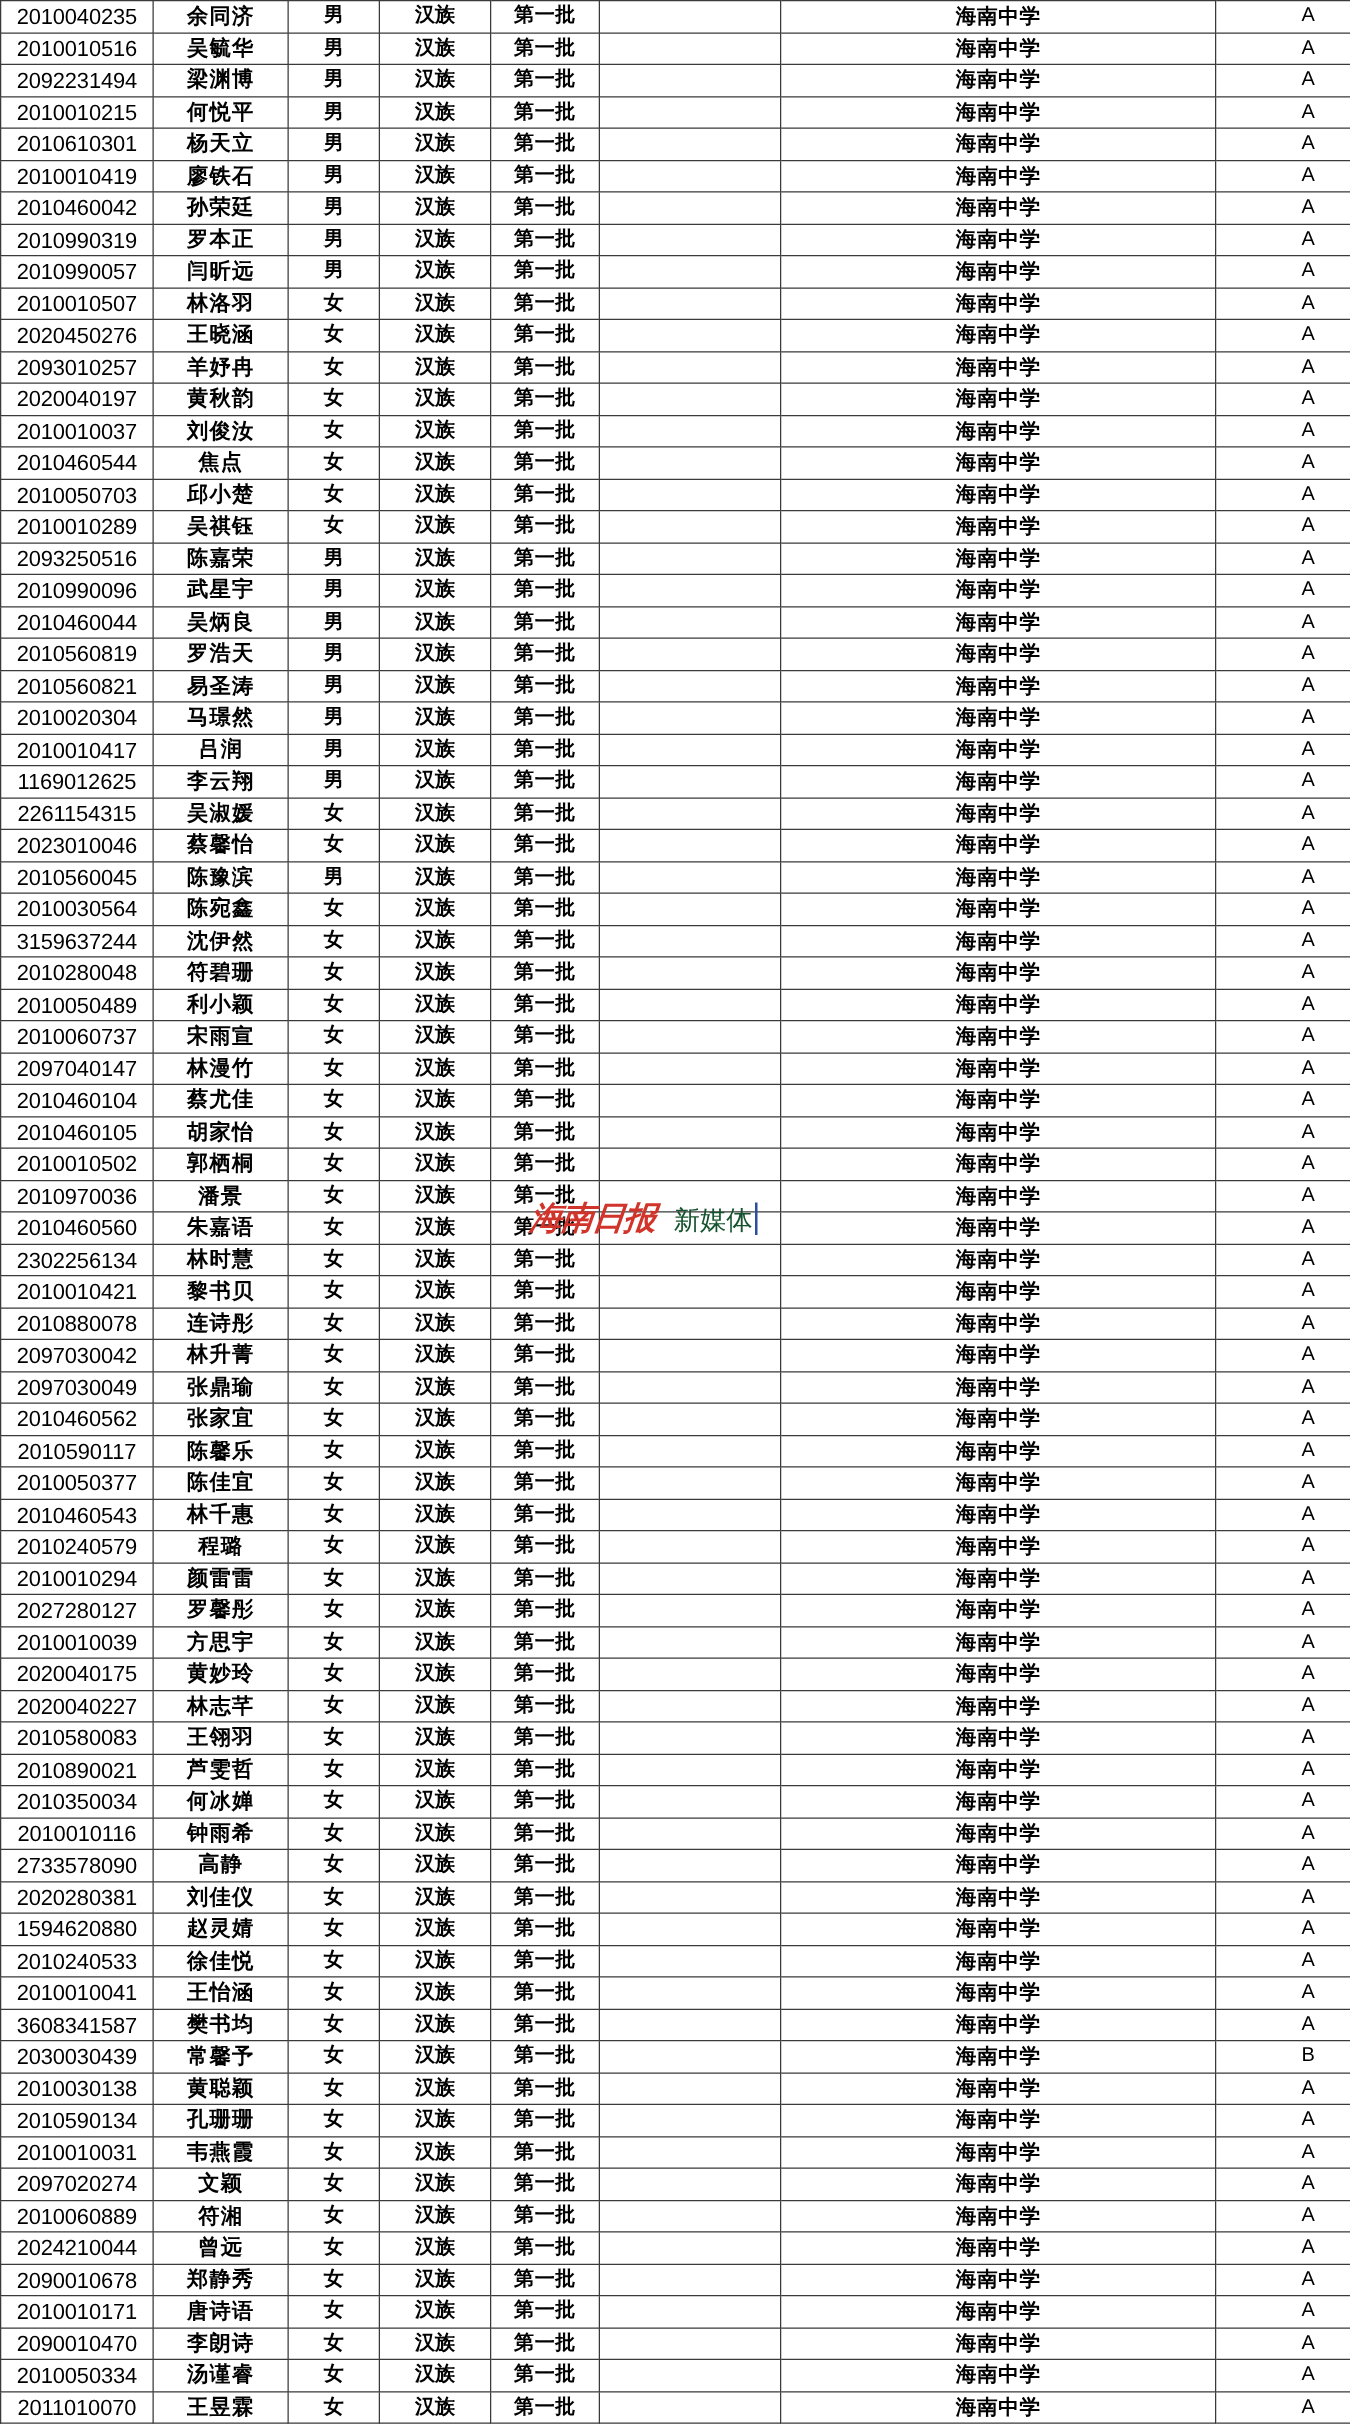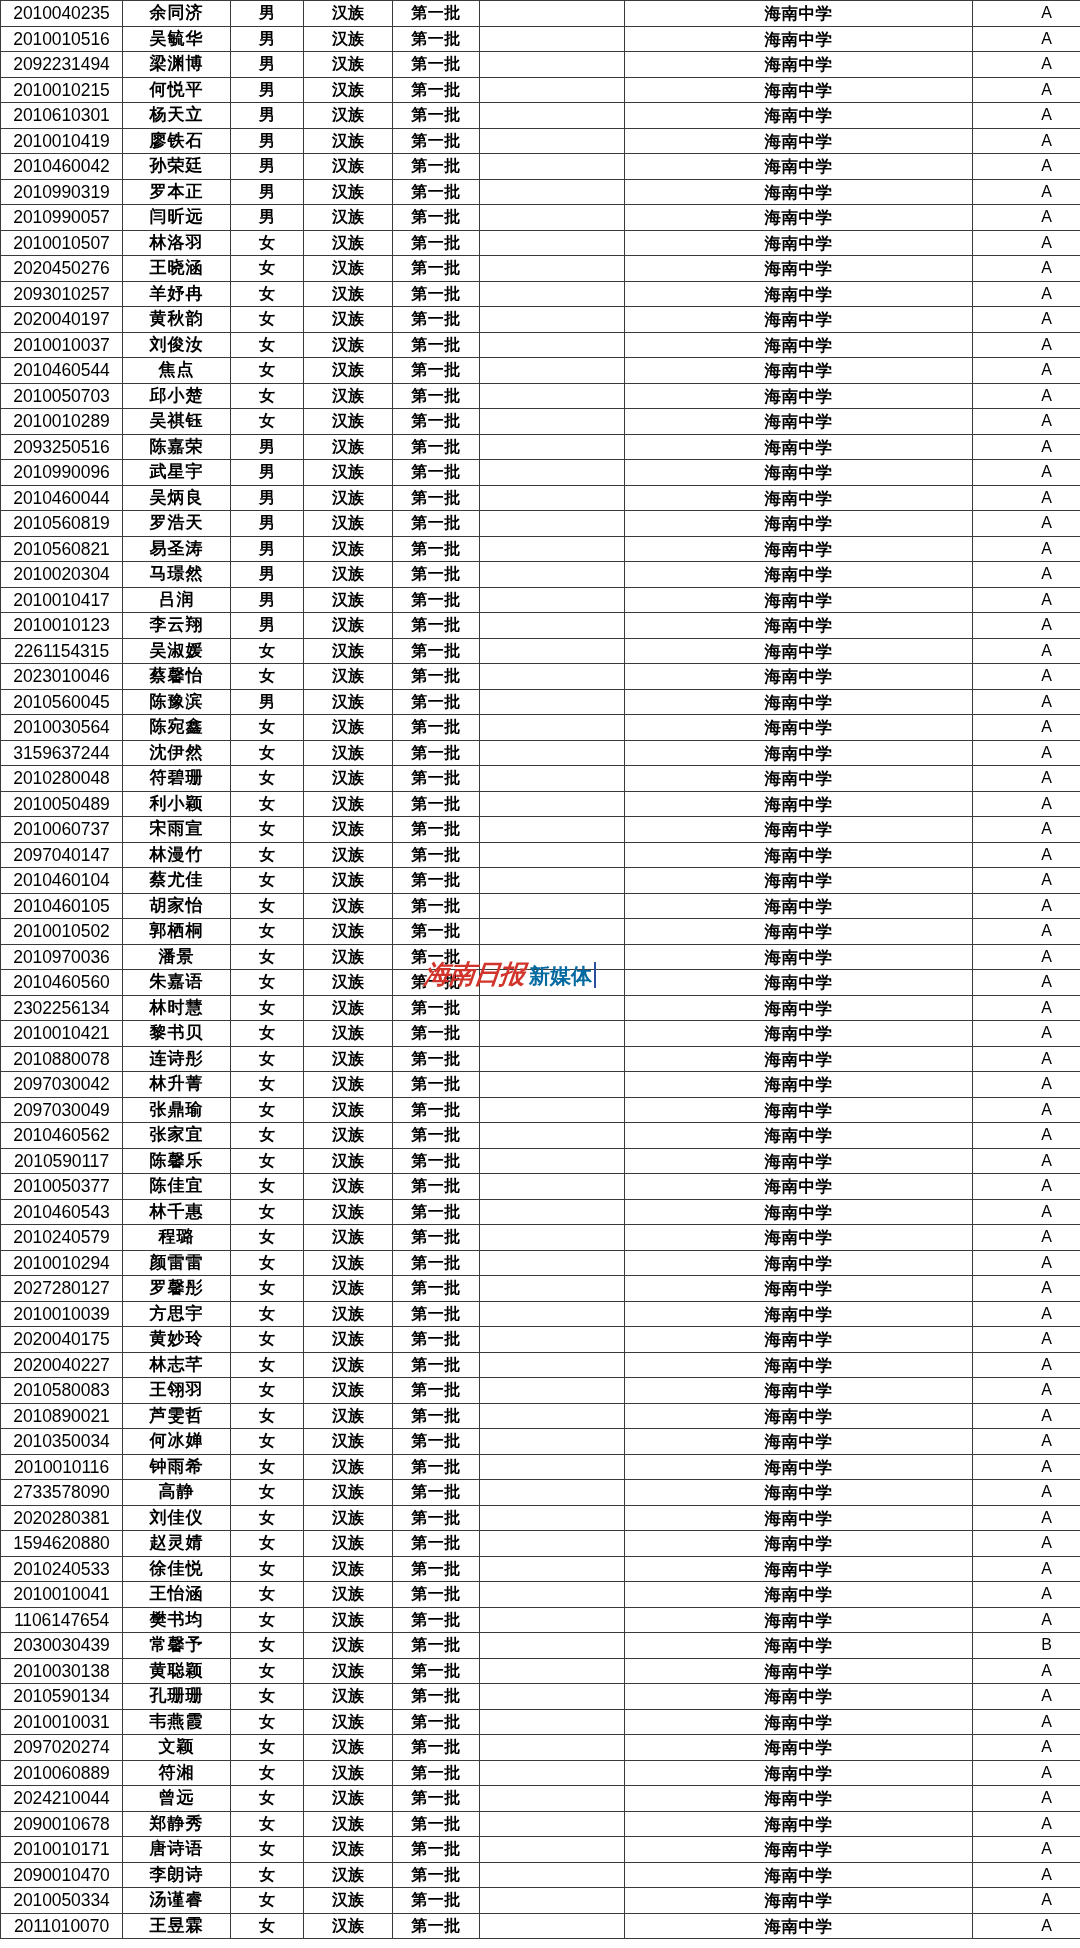--- a/index.html
+++ b/index.html
@@ -60,24 +60,24 @@
     font-weight: bold;
     font-style: italic;
     font-size: 26px;
     color: #d1342a;
     letter-spacing: -1px;
     transform: skewX(-6deg);
     line-height: 1;
   }
   #watermark .wm-blue {
     font-family: "Liberation Sans", "DejaVu Sans", sans-serif;
-    font-weight: bold;
+    font-weight: normal;
     font-size: 21px;
-    color: #0369a1;
-    margin-left: 5px;
+    color: #14532d;
+    margin-left: 15px;
     letter-spacing: 0px;
     line-height: 1;
   }
   #watermark .wm-bar {
     width: 2px;
     height: 26px;
     background: #2b4f9e;
     margin-left: 2px;
     align-self: center;
   }
@@ -322,21 +322,21 @@
           <td class="c-id">2010010417</td>
           <td class="c-name">吕润</td>
           <td class="c-sex">男</td>
           <td class="c-ethnic">汉族</td>
           <td class="c-batch">第一批</td>
           <td class="c-blank"></td>
           <td class="c-school">海南中学</td>
           <td class="c-grade">A</td>
         </tr>
         <tr>
-          <td class="c-id">2010010123</td>
+          <td class="c-id">1169012625</td>
           <td class="c-name">李云翔</td>
           <td class="c-sex">男</td>
           <td class="c-ethnic">汉族</td>
           <td class="c-batch">第一批</td>
           <td class="c-blank"></td>
           <td class="c-school">海南中学</td>
           <td class="c-grade">A</td>
         </tr>
         <tr>
           <td class="c-id">2261154315</td>
@@ -712,21 +712,21 @@
           <td class="c-id">2010010041</td>
           <td class="c-name">王怡涵</td>
           <td class="c-sex">女</td>
           <td class="c-ethnic">汉族</td>
           <td class="c-batch">第一批</td>
           <td class="c-blank"></td>
           <td class="c-school">海南中学</td>
           <td class="c-grade">A</td>
         </tr>
         <tr>
-          <td class="c-id">1106147654</td>
+          <td class="c-id">3608341587</td>
           <td class="c-name">樊书均</td>
           <td class="c-sex">女</td>
           <td class="c-ethnic">汉族</td>
           <td class="c-batch">第一批</td>
           <td class="c-blank"></td>
           <td class="c-school">海南中学</td>
           <td class="c-grade">A</td>
         </tr>
         <tr>
           <td class="c-id">2030030439</td>

